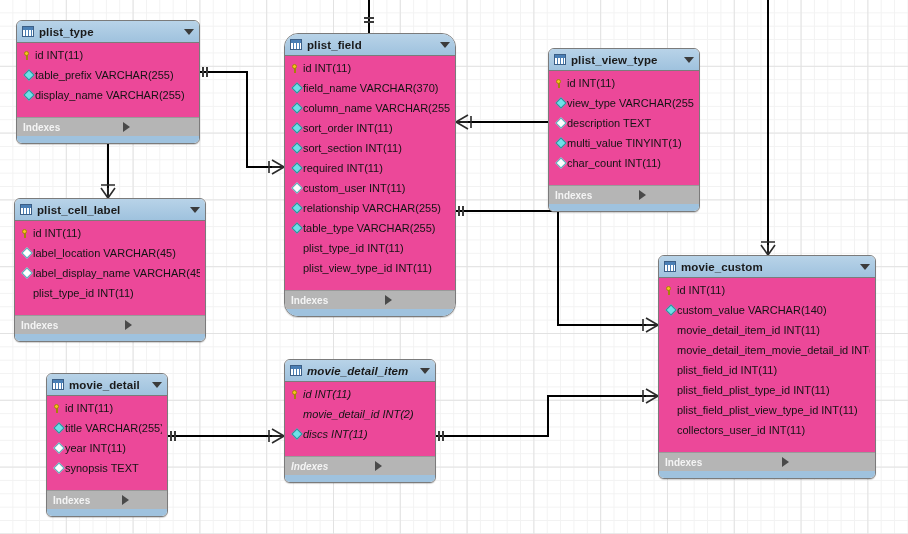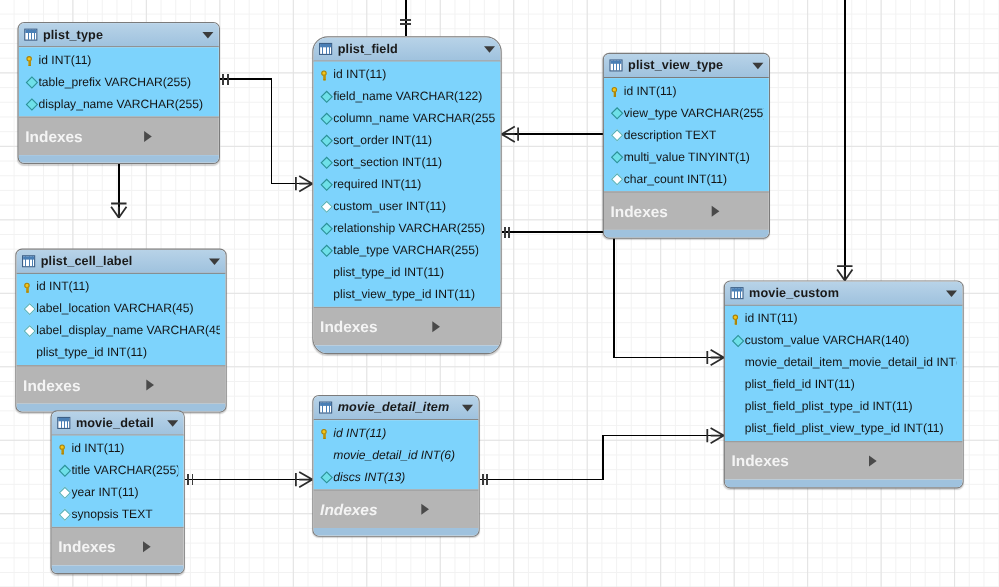--- a/index.html
+++ b/index.html
@@ -52,21 +52,21 @@
   .tbl-title{
     font-size:11.5px;font-weight:bold;color:#1a1a1a;
     white-space:nowrap;flex:1 1 auto;letter-spacing:0.1px;
   }
   .tbl-caret{
     width:0;height:0;flex:0 0 auto;
     border-left:5px solid transparent;border-right:5px solid transparent;
     border-top:6px solid #3b3b3b;
     margin-left:4px;
   }
-  .cols{background:#7dd3fc;padding:2px 0 1px 0;}
+  .cols{background:#ec4899;padding:2px 0 12px 0;}
   .col{
     height:20px;display:flex;align-items:center;
     padding:0 5px;box-sizing:border-box;
     font-size:11px;color:#141414;white-space:nowrap;
   }
   .gl{width:13px;flex:0 0 13px;display:flex;align-items:center;justify-content:center;}
   
   .key{
     width:9px;height:9px;position:relative;
   }
@@ -85,23 +85,23 @@
     width:8px;height:8px;background:#6ee0e8;
     border:1px solid #2d8f99;
     transform:rotate(45deg);box-sizing:border-box;
   }
   
   .dia.hollow{background:#ffffff;border-color:#54b2bb;}
   
   .gl.none{}
   .ctext{overflow:hidden;text-overflow:clip;}
   .idx{
-    height:35px;background:#b5b5b5;border-top:1px solid #9a9a9a;
+    height:19px;background:#b5b5b5;border-top:1px solid #9a9a9a;
     display:flex;align-items:center;padding:0 6px;box-sizing:border-box;
-    font-size:14px;color:#f4f4f4;font-weight:bold;
+    font-size:10px;color:#f4f4f4;font-weight:bold;
   }
   .idx span{flex:1 1 auto;}
   .idx .tri{
     width:0;height:0;border-top:5px solid transparent;border-bottom:5px solid transparent;
     border-left:7px solid #4a4a4a;
   }
   .foot{height:7px;background:#9fc2de;}
 </style>
 </head>
 <body>
@@ -200,21 +200,21 @@
         <div class="col">
           <span class="gl">
             <span class="key"></span>
           </span>
           <span class="ctext">id INT(11)</span>
         </div>
         <div class="col">
           <span class="gl">
             <span class="dia"></span>
           </span>
-          <span class="ctext">field_name VARCHAR(122)</span>
+          <span class="ctext">field_name VARCHAR(370)</span>
         </div>
         <div class="col">
           <span class="gl">
             <span class="dia"></span>
           </span>
           <span class="ctext">column_name VARCHAR(255)</span>
         </div>
         <div class="col">
           <span class="gl">
             <span class="dia"></span>
@@ -303,21 +303,21 @@
           </span>
           <span class="ctext">char_count INT(11)</span>
         </div>
       </div>
       <div class="idx">
         <span>Indexes</span>
         <span class="tri"></span>
       </div>
       <div class="foot"></div>
     </div>
-    <div class="tbl" style="left: 14px; top: 198px; width: 192px; margin-top: 28px;">
+    <div class="tbl" style="left: 14px; top: 198px; width: 192px;">
       <div class="tbl-head">
         <div class="tbl-icon"></div>
         <div class="tbl-title">plist_cell_label</div>
         <div class="tbl-caret"></div>
       </div>
       <div class="cols">
         <div class="col">
           <span class="gl">
             <span class="key"></span>
           </span>
@@ -360,34 +360,42 @@
           <span class="ctext">id INT(11)</span>
         </div>
         <div class="col">
           <span class="gl">
             <span class="dia"></span>
           </span>
           <span class="ctext">custom_value VARCHAR(140)</span>
         </div>
         <div class="col">
           <span class="gl none"></span>
+          <span class="ctext">movie_detail_item_id INT(11)</span>
+        </div>
+        <div class="col">
+          <span class="gl none"></span>
           <span class="ctext">movie_detail_item_movie_detail_id INT(11)</span>
         </div>
         <div class="col">
           <span class="gl none"></span>
           <span class="ctext">plist_field_id INT(11)</span>
         </div>
         <div class="col">
           <span class="gl none"></span>
           <span class="ctext">plist_field_plist_type_id INT(11)</span>
         </div>
         <div class="col">
           <span class="gl none"></span>
           <span class="ctext">plist_field_plist_view_type_id INT(11)</span>
         </div>
+        <div class="col">
+          <span class="gl none"></span>
+          <span class="ctext">collectors_user_id INT(11)</span>
+        </div>
       </div>
       <div class="idx">
         <span>Indexes</span>
         <span class="tri"></span>
       </div>
       <div class="foot"></div>
     </div>
     <div class="tbl" style="left: 46px; top: 373px; width: 122px;">
       <div class="tbl-head">
         <div class="tbl-icon"></div>
@@ -434,27 +442,27 @@
       </div>
       <div class="cols">
         <div class="col">
           <span class="gl">
             <span class="key"></span>
           </span>
           <span class="ctext">id INT(11)</span>
         </div>
         <div class="col">
           <span class="gl none"></span>
-          <span class="ctext">movie_detail_id INT(6)</span>
-        </div>
-        <div class="col">
-          <span class="gl">
-            <span class="dia"></span>
-          </span>
-          <span class="ctext">discs INT(13)</span>
+          <span class="ctext">movie_detail_id INT(2)</span>
+        </div>
+        <div class="col">
+          <span class="gl">
+            <span class="dia"></span>
+          </span>
+          <span class="ctext">discs INT(11)</span>
         </div>
       </div>
       <div class="idx">
         <span>Indexes</span>
         <span class="tri"></span>
       </div>
       <div class="foot"></div>
     </div>
   </div>
 

